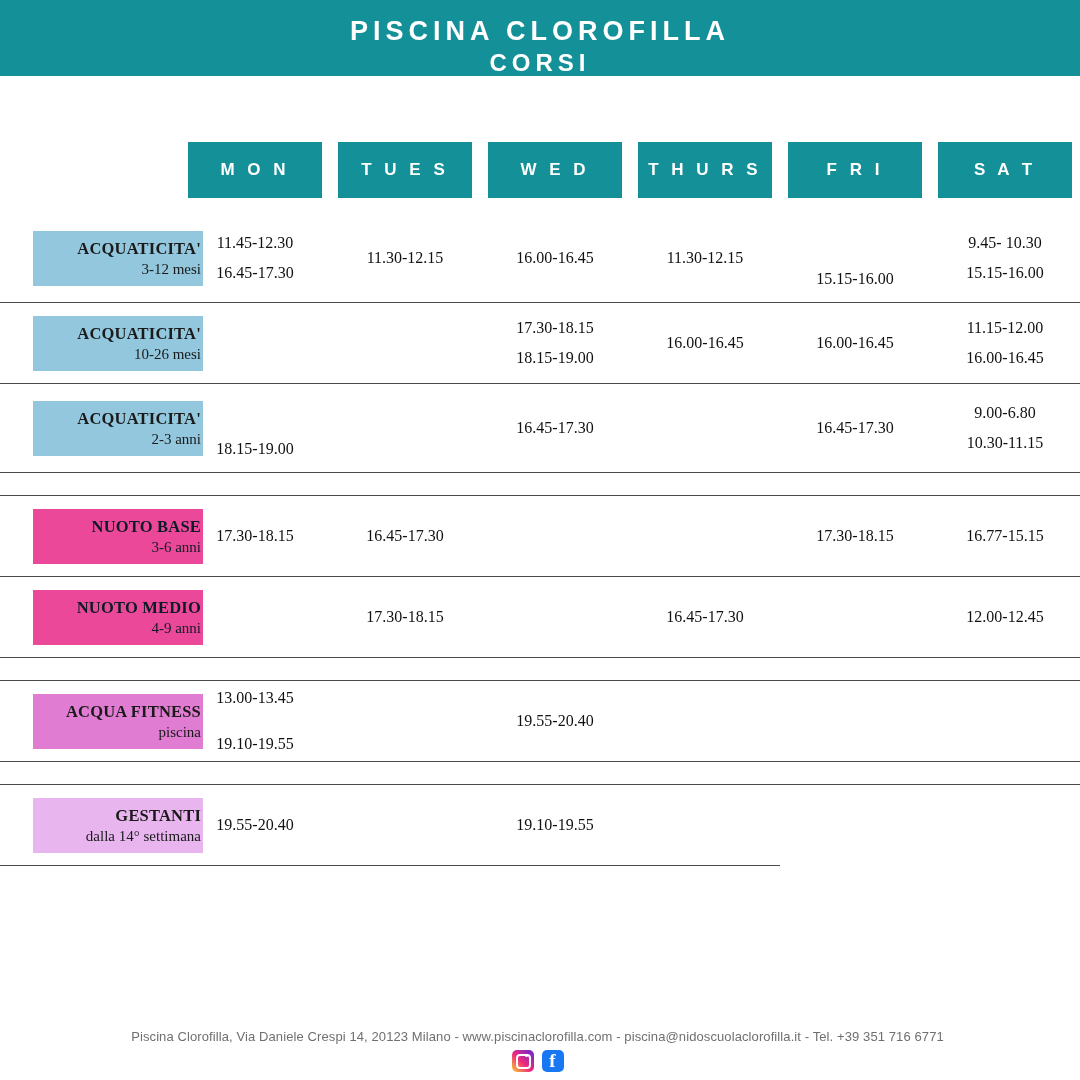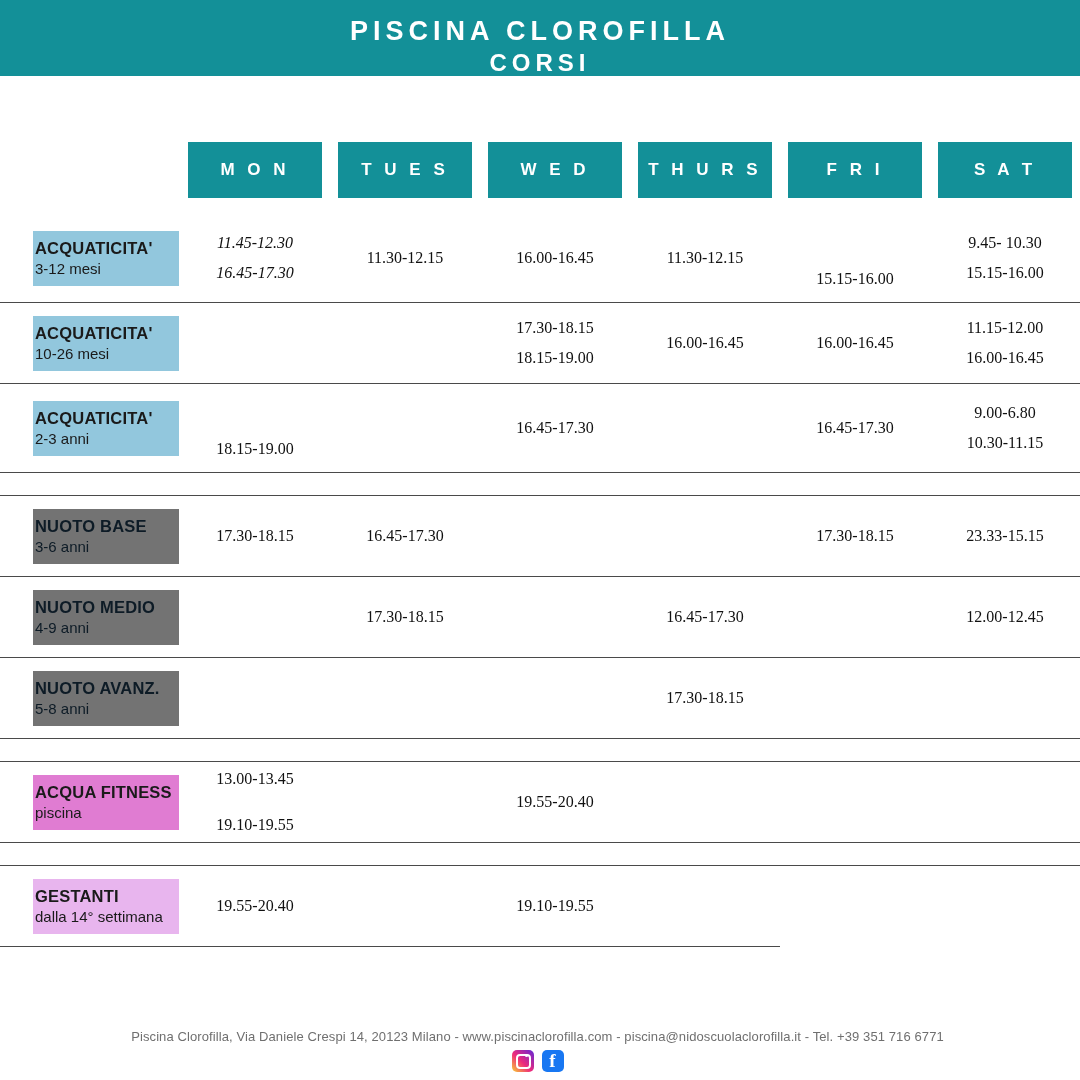--- a/index.html
+++ b/index.html
@@ -83,40 +83,40 @@
     letter-spacing: 4px;
     text-align: center;
     height: 56px;
     line-height: 56px;
     margin: 0 8px;
   }
   .spacer-row td { height: 18px; }
 
   
   .chip {
-    width: 146px;
+    width: 170px;
     margin: 0 0 0 33px;
-    text-align: left;
+    text-align: right;
     box-sizing: border-box;
     padding: 7px 2px;
-    font-family: Liberation Sans, sans-serif;
+    font-family: Liberation Serif, serif;
     color: #1a1a1a;
   }
   .chip .name {
     font-size: 16.5px;
     font-weight: bold;
     letter-spacing: 0.2px;
     line-height: 21px;
   }
   .chip .sub {
     font-size: 15px;
     line-height: 20px;
   }
   .chip.acqua  { background: #92c7dd; }
-  .chip.nuoto  { background: #737373; color: #0d1b26; }
+  .chip.nuoto  { background: #ec4899; color: #0d1b26; }
   .chip.fitness{ background: #e07cd2; }
   .chip.gest   { background: #e8b5ee; }
 
   
   .times {
     text-align: center;
     font-family: "Liberation Serif", serif;
     font-size: 16px;
     color: #111111;
     line-height: 30px;
@@ -238,21 +238,21 @@
           <tr class="spacer-row">
             <td colspan="7" style="height:16px"></td>
           </tr>
           <tr class="datarow">
             <td>
               <div class="chip acqua">
                 <div class="name">ACQUATICITA'</div>
                 <div class="sub">3-12 mesi</div>
               </div>
             </td>
-            <td class="times" style="height:80px;font-style:italic;">
+            <td class="times" style="height:80px;">
               <div>11.45-12.30</div>
               <div>16.45-17.30</div>
             </td>
             <td class="times" style="height:80px;">
               <div>11.30-12.15</div>
             </td>
             <td class="times" style="height:80px;">
               <div>16.00-16.45</div>
             </td>
             <td class="times" style="height:80px;">
@@ -328,21 +328,21 @@
             </td>
             <td class="times" style="height:80px;">
               <div>16.45-17.30</div>
             </td>
             <td class="times" style="height:80px;"></td>
             <td class="times" style="height:80px;"></td>
             <td class="times" style="height:80px;">
               <div>17.30-18.15</div>
             </td>
             <td class="times" style="height:80px;">
-              <div>23.33-15.15</div>
+              <div>16.77-15.15</div>
             </td>
           </tr>
           <tr class="datarow">
             <td>
               <div class="chip nuoto">
                 <div class="name">NUOTO MEDIO</div>
                 <div class="sub">4-9 anni</div>
               </div>
             </td>
             <td class="times" style="height:80px;"></td>
@@ -350,36 +350,20 @@
               <div>17.30-18.15</div>
             </td>
             <td class="times" style="height:80px;"></td>
             <td class="times" style="height:80px;">
               <div>16.45-17.30</div>
             </td>
             <td class="times" style="height:80px;"></td>
             <td class="times" style="height:80px;">
               <div>12.00-12.45</div>
             </td>
-          </tr>
-          <tr class="datarow">
-            <td>
-              <div class="chip nuoto">
-                <div class="name">NUOTO AVANZ.</div>
-                <div class="sub">5-8 anni</div>
-              </div>
-            </td>
-            <td class="times" style="height:80px;"></td>
-            <td class="times" style="height:80px;"></td>
-            <td class="times" style="height:80px;"></td>
-            <td class="times" style="height:80px;">
-              <div>17.30-18.15</div>
-            </td>
-            <td class="times" style="height:80px;"></td>
-            <td class="times" style="height:80px;"></td>
           </tr>
           <tr class="spacer-row">
             <td colspan="7" style="height:22px;border-bottom:1.5px solid #4a4a4a"></td>
           </tr>
           <tr class="datarow">
             <td>
               <div class="chip fitness">
                 <div class="name">ACQUA FITNESS</div>
                 <div class="sub">piscina</div>
               </div>

